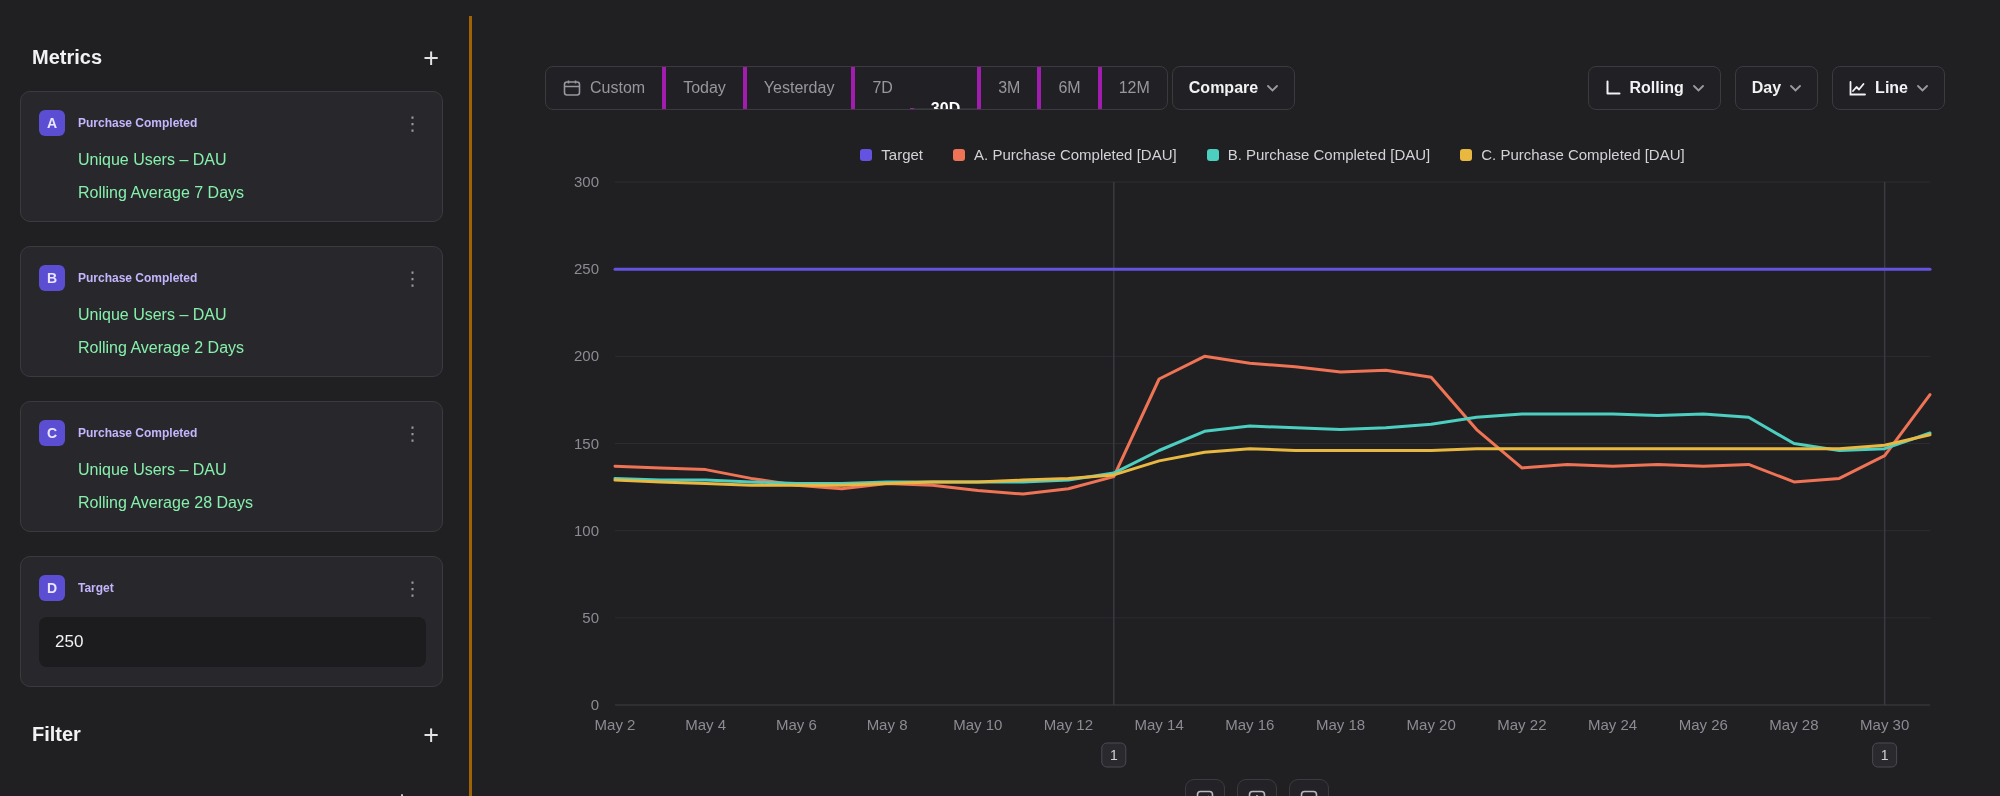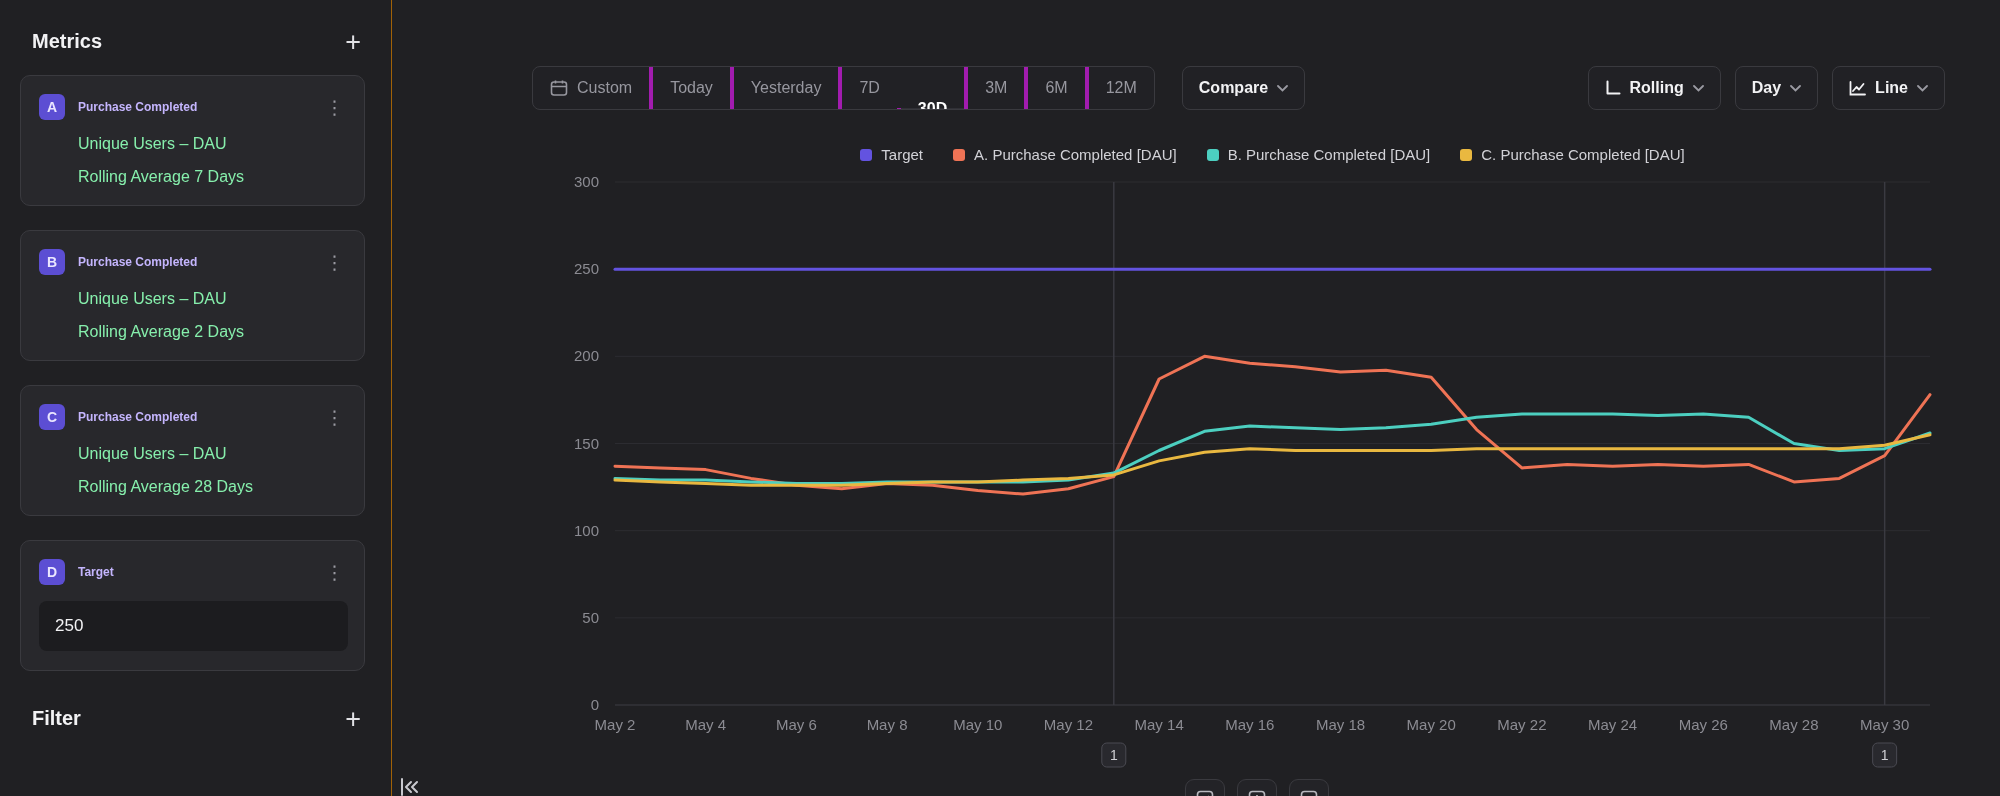--- a/index.html
+++ b/index.html
@@ -6,22 +6,22 @@
   html,body { margin:0; padding:0; }
   body {
     width:2000px; height:796px; position:relative; overflow:hidden;
     background:#202023; color:#f2f2f4;
     font-family:"Liberation Sans", sans-serif;
   }
   svg { font-family: inherit; }
 
   
   .sidebar {
-    position:absolute; left:0; top:0; bottom:0; width:392px;
-    border-right:1px solid #a16207; background:#202023;
+    position:absolute; left:0; top:16px; bottom:0; width:472px;
+    border-right:3px solid #a16207; background:#202023;
   }
   .side-header {
     display:flex; align-items:center; justify-content:space-between;
     margin:30px 30px 22px 32px;
   }
   .side-title { font-size:20px; font-weight:700; color:#f2f2f4; }
   .plus-btn {
     font-size:27px; font-weight:300; color:#e2e2e6; line-height:20px;
     cursor:pointer; user-select:none;
   }
@@ -49,21 +49,21 @@
     display:flex; align-items:center; justify-content:space-between;
     margin:36px 30px 0 32px;
   }
   .filter-title { font-size:20px; font-weight:700; color:#f2f2f4;text-align:center; }
   .collapse-btn { position:absolute; left:396px; top:774px; cursor:pointer; }
 
   
   .main { position:absolute; left:461px; top:0; right:0; bottom:0; }
 
   .toolbar {
-    position:absolute; left:71px; right:55px; top:66px; height:44px;
+    position:absolute; left:84px; right:55px; top:66px; height:44px;
     display:flex; align-items:center;
   }
   .segmented {
     display:inline-flex; height:44px; align-items:stretch;
     border:1px solid #3a3a3f; border-radius:8px; overflow:hidden;
     background:#212125;
   }
   .seg-item {
     display:flex; align-items:center; padding:0 17px;
     font-size:16px; color:#97979f; border-left:4px solid #a21caf;
@@ -71,21 +71,21 @@
   }
   .seg-item:first-child { border-left:none; }
   .seg-item.selected { color:#ffffff; font-weight:700; background:#303036;margin-top:41px; }
   .seg-item .cal { margin-right:9px; display:flex; }
   .tool-btn {
     display:inline-flex; align-items:center; gap:9px; height:44px;
     padding:0 16px; border:1px solid #3a3a3f; border-radius:8px;
     font-size:16px; font-weight:700; color:#f2f2f4; cursor:pointer;
     background:#212125; white-space:nowrap;
   }
-  .compare { margin-left:27px; }
+  .compare { margin-left:4px; }
   .right-group { margin-left:auto; display:flex; gap:14px; }
 
   .legend {
     position:absolute; left:154px; right:70px; top:146px;
     display:flex; justify-content:center; gap:30px; align-items:center;
   }
   .legend-item { display:flex; align-items:center; gap:9px; cursor:pointer; }
   .legend-swatch { width:12px; height:12px; border-radius:3px; display:inline-block; }
   .legend-label { font-size:15px; color:#d2d2d7; }
 

